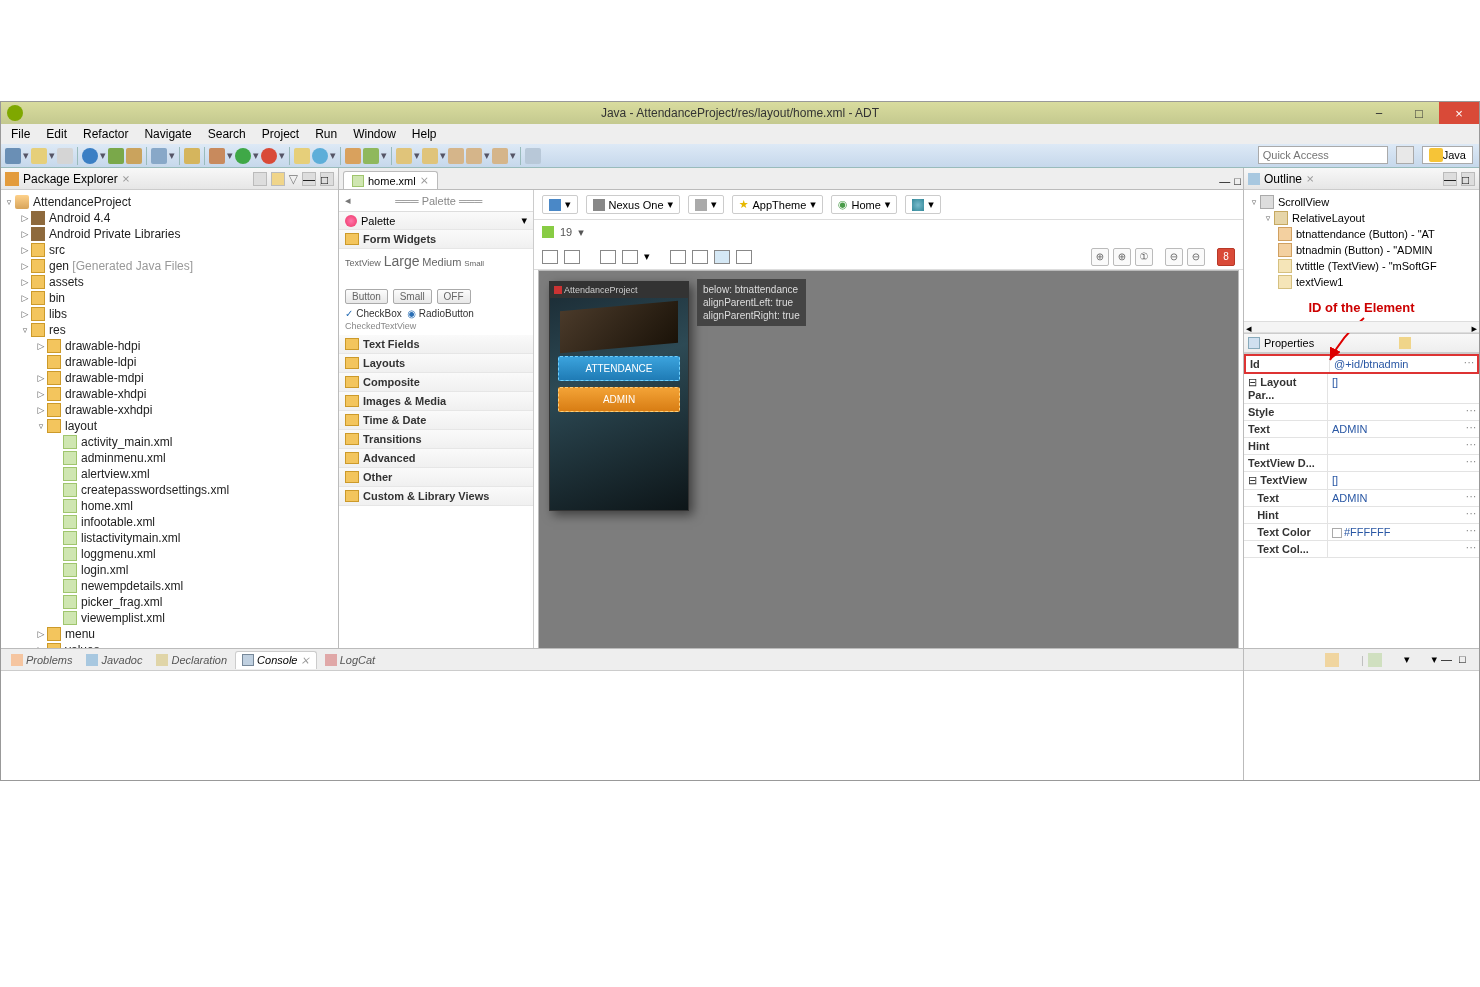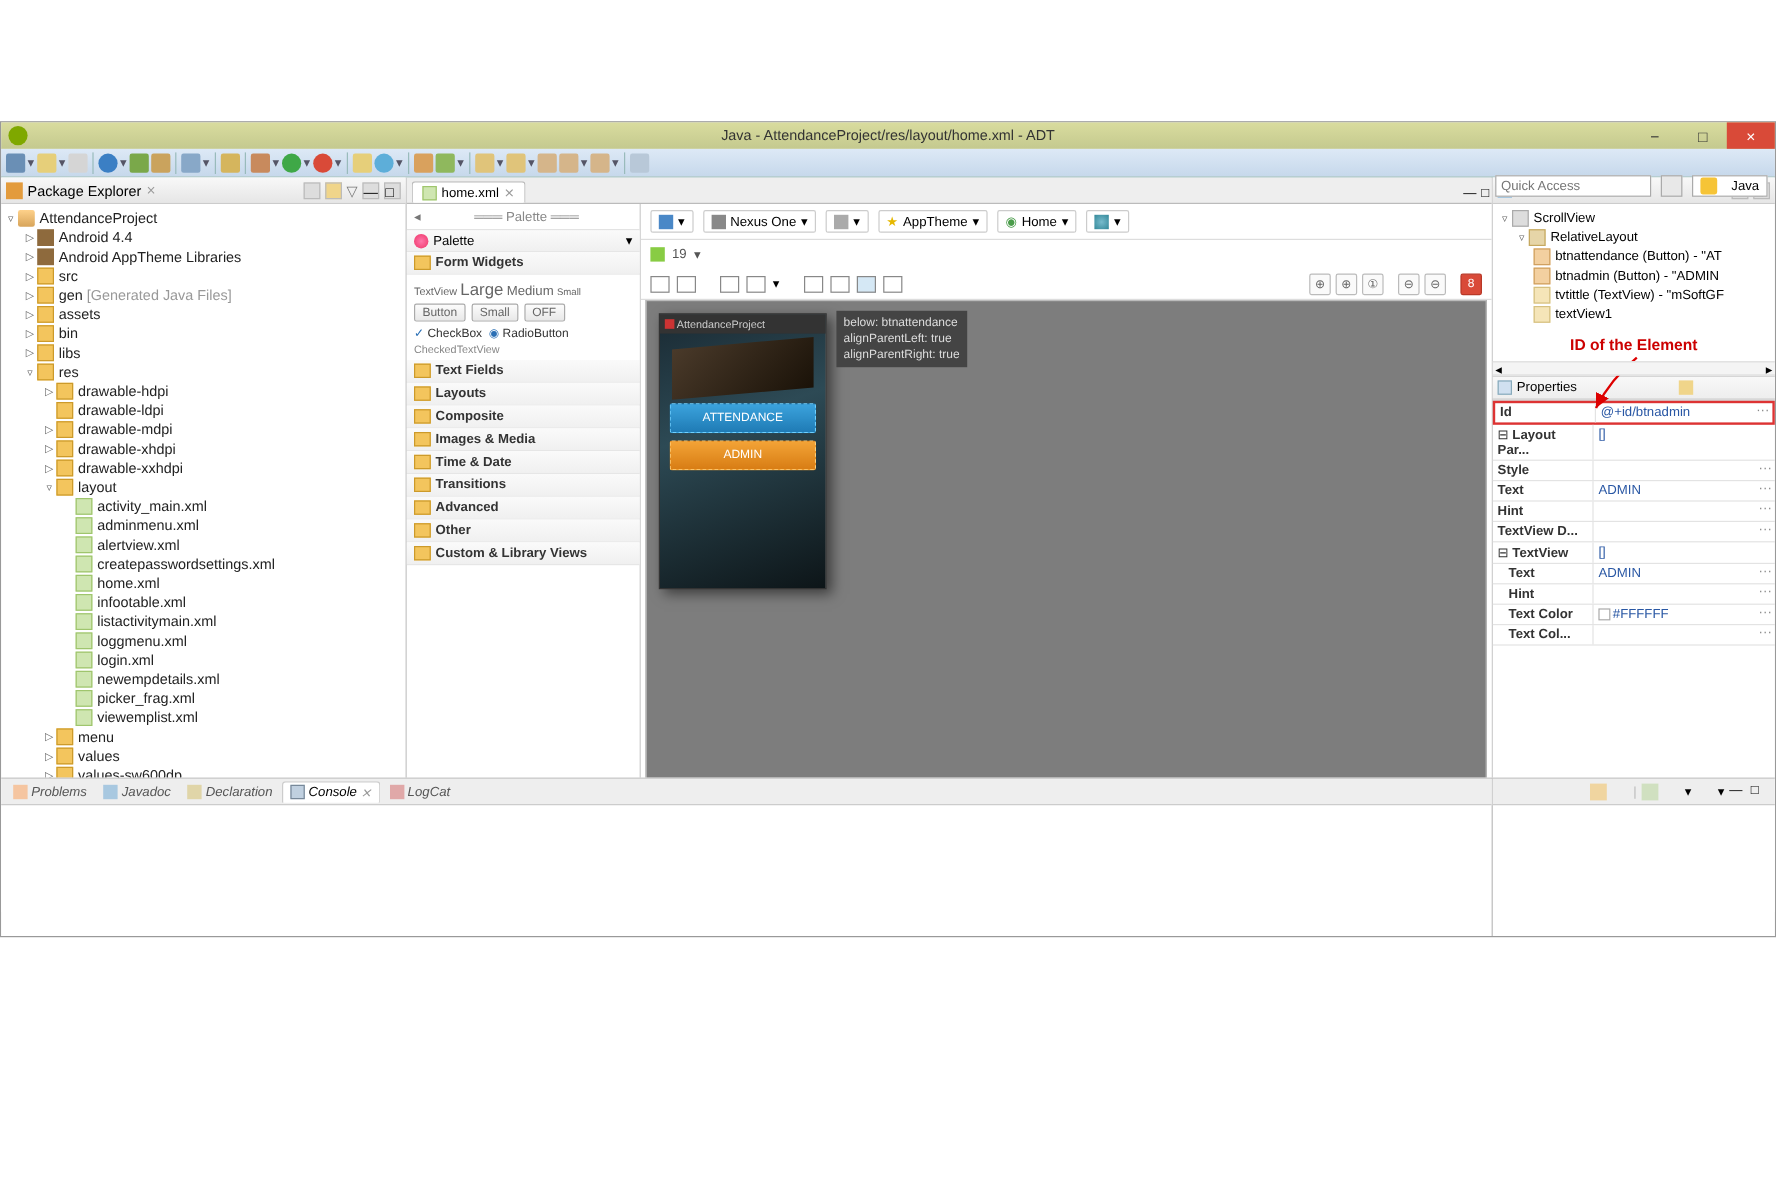--- a/index.html
+++ b/index.html
@@ -12,21 +12,21 @@
 .titlebar .win-controls span { width:40px; height:22px; display:flex; align-items:center; justify-content:center; font-size:13px; }
 .titlebar .win-controls .close { background:#d94a38; color:#fff; }
 .menubar { height: 20px; background:#eee; display:flex; align-items:center; gap:4px; padding:0 4px; font-size:12px; }
 .menubar span { padding:0 6px; }
 .toolbar { height:24px; background:linear-gradient(#dde9f6,#c6d8eb); border-bottom:1px solid #9bb; display:flex; align-items:center; padding:0 4px; gap:2px; }
 .tb-icon { width:16px; height:16px; background:#88a; border-radius:2px; display:inline-block; flex-shrink:0; }
 .tb-sep { width:1px; height:18px; background:#9bb; margin:0 2px; }
 .tb-dd { width:6px; color:#556; }
 .quick-access { position:absolute; right:6px; top:44px; display:flex; align-items:center; gap:8px; }
 .quick-access input { width:130px; height:18px; font-size:11px; padding:0 4px; border:1px solid #aaa; }
-.persp { display:flex; align-items:center; gap:12px; border:1px solid #aaa; padding:1px 6px; background:#fff; }
+.persp { display:flex; align-items:center; gap:0; border:1px solid #aaa; padding:1px 6px; background:#fff; }
 .java-icon { width:14px; height:14px; background:#f6c437; border-radius:2px; display:inline-block; }
 .main { display:flex; height:calc(100% - 66px); }
 .left { width:338px; border-right:1px solid #bbb; background:#fff; display:flex; flex-direction:column; }
 .view-header { height:22px; background:linear-gradient(#f8f8f8,#e6e6e6); border-bottom:1px solid #ccc; display:flex; align-items:center; padding:0 4px; gap:4px; font-size:12px; }
 .view-header .view-icon { width:14px; height:14px; background:#e39b3c; display:inline-block; }
 .view-header .spacer { flex:1; }
 .view-header .hbtn { width:14px; height:14px; display:inline-block; background:#ddd; border:1px solid #bbb; }
 .tree { flex:1; overflow:auto; padding:4px 2px; font-size:12px; color:#222; }
 .tree-row { display:flex; align-items:center; padding:1px 0; white-space:nowrap; }
 .tree-row .ar { width:12px; text-align:center; color:#666; font-size:9px; }
@@ -109,20 +109,31 @@
   <div class="titlebar">
     <span class="icon"></span>
     <span class="title">Java - AttendanceProject/res/layout/home.xml - ADT</span>
     <div class="win-controls">
       <span>−</span>
       <span>□</span>
       <span class="close">×</span>
     </div>
   </div>
 
+  <div class="menubar">
+    <span>File</span>
+    <span>Edit</span>
+    <span>Refactor</span>
+    <span>Navigate</span>
+    <span>Search</span>
+    <span>Project</span>
+    <span>Run</span>
+    <span>Window</span>
+    <span>Help</span>
+  </div>
 
   <div class="toolbar">
     <span class="tb-icon" style="background:#6a8fb5"></span>
       <span class="tb-dd">▾</span>
     <span class="tb-icon" style="background:#e6cf7a"></span>
       <span class="tb-dd">▾</span>
     <span class="tb-icon" style="background:#d5d5d5"></span>
     <span class="tb-sep"></span>
     <span class="tb-icon" style="background:#3b7fc4;border-radius:50%"></span>
       <span class="tb-dd">▾</span>
@@ -191,21 +202,21 @@
             <span>AttendanceProject</span>
           </div>
           <div class="tree-row" style="padding-left: 16px;">
             <span class="ar">▷</span>
             <span class="ticon i-lib"></span>
             <span>Android 4.4</span>
           </div>
           <div class="tree-row" style="padding-left: 16px;">
             <span class="ar">▷</span>
             <span class="ticon i-lib"></span>
-            <span>Android AppTheme Libraries</span>
+            <span>Android Private Libraries</span>
           </div>
           <div class="tree-row" style="padding-left: 16px;">
             <span class="ar">▷</span>
             <span class="ticon i-fold"></span>
             <span>src</span>
           </div>
           <div class="tree-row" style="padding-left: 16px;">
             <span class="ar">▷</span>
             <span class="ticon i-fold"></span>
             <span>gen<span class="gray"> [Generated Java Files]</span></span>
@@ -375,21 +386,21 @@
             <span class="small-icon" style="background:radial-gradient(#f7a,#e36);border-radius:50%"></span>
             <span>Palette</span>
             <span style="flex:1"></span>
               <span class="pal-dd">▾</span>
           </div>
           <div class="pal-row cat">
             <span class="pal-fold"></span>
             <span>Form Widgets</span>
           </div>
           <div class="widget-area">
-            <div style="margin-bottom:4px">
+            <div style="margin-bottom:20px">
               <span class="title-txt">TextView</span>
               <span class="lg">Large</span>
               <span class="md">Medium</span>
               <span class="sm">Small</span>
             </div>
             <div style="margin-bottom:4px">
               <span class="btn-chip">Button</span>
               <span class="btn-chip">Small</span>
               <span class="btn-chip">OFF</span>
             </div>

